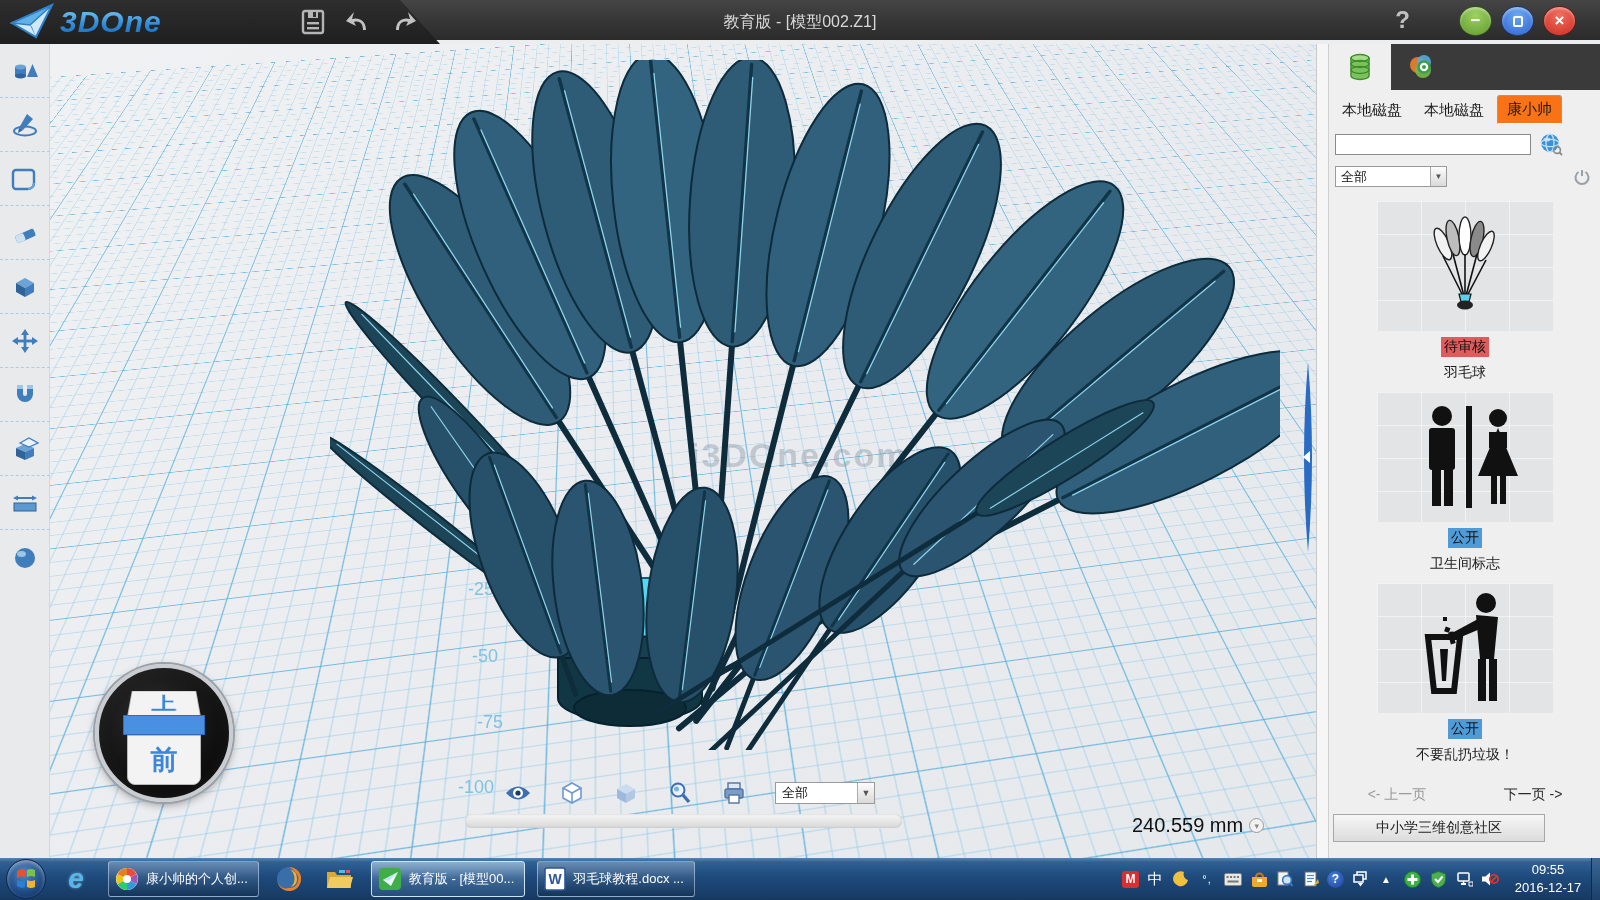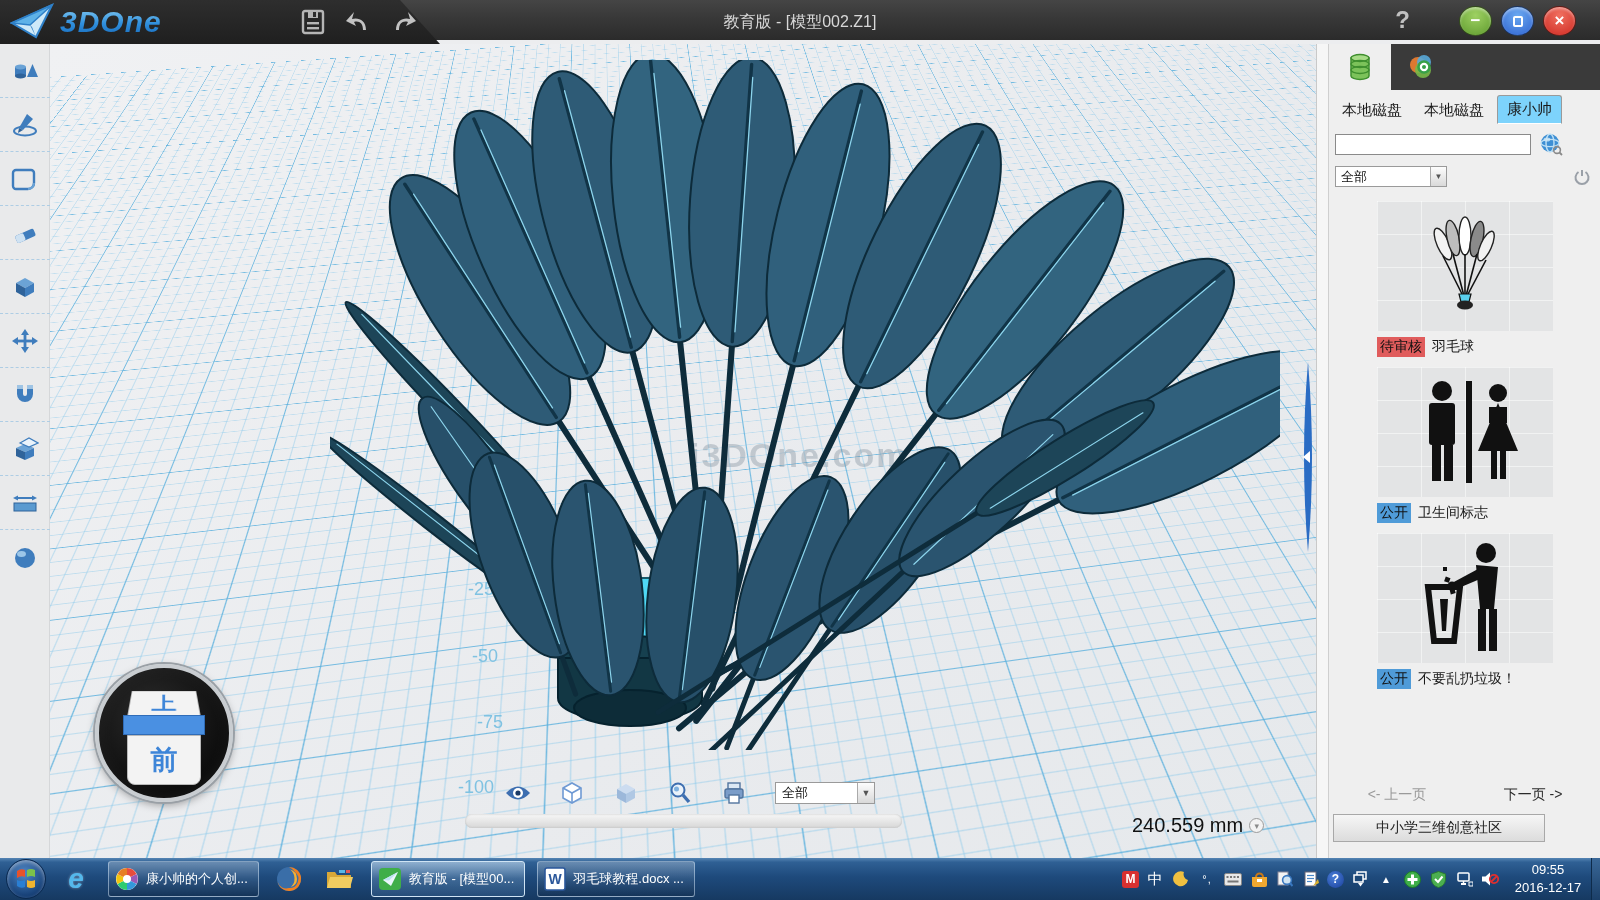--- a/index.html
+++ b/index.html
@@ -79,34 +79,34 @@
 
   
   .sidebar { position:absolute; left:1316px; top:44px; width:284px; height:814px; background:#efefef; border-left:1px solid #c9c9c9; }
   .sb-splitter { position:absolute; left:0; top:0; width:12px; height:814px; background:#f6f6f6; border-right:1px solid #cfcfcf; }
   .sb-body { position:absolute; left:12px; top:0; width:272px; height:814px; }
   .sb-icontabs { display:flex; height:46px; background:#3a3a3a; }
   .sb-icontab { width:62px; height:46px; display:flex; align-items:center; justify-content:center; }
   .sb-icontab.active { background:#efefef; }
   .sb-texttabs { display:flex; align-items:flex-end; height:34px; padding:0 4px; gap:4px; }
   .sb-ttab { font-size:15px; color:#1a1a1a; padding:4px 9px; }
-  .sb-ttab.active { background:#7dd3fc; border:1px solid #9a9a9a; border-bottom:1px solid #fff; border-radius:3px 3px 0 0; }
+  .sb-ttab.active { background:#f97316; border:1px solid #9a9a9a; border-bottom:1px solid #fff; border-radius:3px 3px 0 0; }
   .sb-search { display:flex; align-items:center; gap:8px; padding:8px 6px 4px 6px; }
   .sb-search input { width:196px; height:21px; border:1px solid #8a8a8a; background:#fff; font-size:13px; padding:0 4px; }
   .sb-filter { display:flex; align-items:center; justify-content:space-between; padding:6px 10px 4px 6px; }
   .sb-select { display:flex; align-items:center; width:112px; height:21px; background:#fff; border:1px solid #9a9a9a; }
   .sb-select .val { flex:1; font-size:13px; color:#111; padding-left:5px; }
   .sb-select .arrow-btn { width:16px; height:19px; background:linear-gradient(#fdfdfd,#d9d9d9); border-left:1px solid #aaa;
     display:flex; align-items:center; justify-content:center; color:#555; font-size:8px; }
   .sb-list { padding-top:10px; }
   .sb-card { margin-bottom:10px; }
   .sb-thumb { width:176px; height:130px; margin:0 auto; background:#e3e4e5;
     background-image:linear-gradient(rgba(255,255,255,.5) 1px,transparent 1px),linear-gradient(90deg,rgba(255,255,255,.5) 1px,transparent 1px);
     background-size:44px 33px; display:flex; align-items:center; justify-content:center; }
-  .sb-cap { width:176px; margin:6px auto 0 auto; display:flex; align-items:center; gap:7px; font-size:14px; color:#1a1a1a; }
+  .sb-cap { width:176px; margin:6px auto 0 auto; display:flex; align-items:center; gap:7px; font-size:14px; color:#1a1a1a;flex-direction:column; }
   .badge { padding:1px 3px; font-size:14px; color:#111; }
   .badge-pending { background:#e05c5c; }
   .badge-public { background:#4f9bd8; }
   .sb-pager { position:absolute; left:0; top:742px; width:272px; display:flex; justify-content:space-around; font-size:14px; }
   .pg-prev { color:#9a9a9a; }
   .pg-next { color:#2a2a2a; }
   .sb-community { position:absolute; left:4px; top:770px; width:212px; height:28px;
     background:linear-gradient(#f6f6f6,#dcdcdc); border:1px solid #a8a8a8; display:flex; align-items:center; justify-content:center;
     font-size:14px; color:#222; }
 

